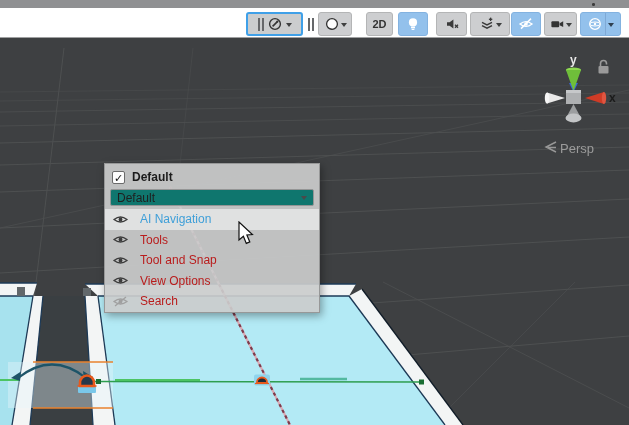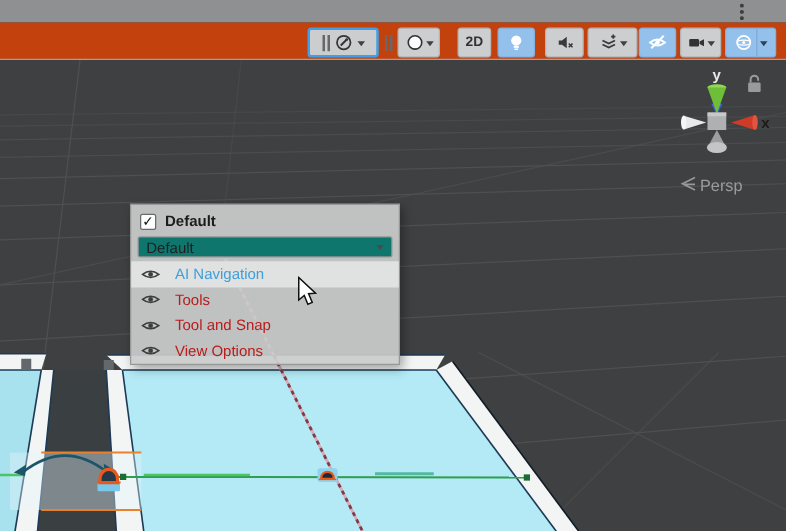--- a/index.html
+++ b/index.html
@@ -6,21 +6,21 @@
   .stage{position:relative;width:629px;height:425px;overflow:hidden;
          font-family:"Liberation Sans",sans-serif;background:#3e4042;}
 
   
   .scene{position:absolute;left:0;top:0;z-index:1;}
 
   
   .topbar{position:absolute;left:0;top:0;width:629px;height:18px;background:#8f9092;z-index:20;}
   .dots{position:absolute;left:592px;top:3px;width:3px;}
   .dots i{display:block;width:2.6px;height:2.6px;border-radius:50%;background:#3c3c3c;margin-bottom:2.4px;}
-  .toolbar{position:absolute;left:0;top:18px;width:629px;height:30px;background:#c2410c;
+  .toolbar{position:absolute;left:0;top:8px;width:629px;height:30px;background:#ffffff;
            border-bottom:1px solid #9fa0a1;box-sizing:border-box;z-index:20;}
   .tbtn{position:absolute;top:4px;height:24px;border-radius:3px;background:#cdced0;
         border:1px solid #b4b5b6;display:flex;align-items:center;justify-content:center;
         box-sizing:border-box;gap:1px;}
   .tbtn.active{background:#93c1ec;border-color:#83b2e0;}
   .caret{width:0;height:0;border:3.6px solid transparent;border-top:4.6px solid #3f4040;
          margin-top:4px;flex:none;}
   .caret.light{border-top-color:#2f4050;}
   .vdivider{width:1px;height:22px;background:#7fa9d6;flex:none;}
   .handle{display:flex;gap:2px;align-items:center;}
@@ -300,20 +300,28 @@
     </div>
 
     <div class="menu-row">
       <svg class="eye" width="15" height="11" viewBox="0 0 15 11">
         <path d="M1,5.5 Q7.5,0.5 14,5.5 Q7.5,10.5 1,5.5 z" fill="none" stroke="#3d3d3d" stroke-width="1.3"></path>
         <circle cx="7.5" cy="5.5" r="1.9" fill="#3d3d3d"></circle>
       </svg>
       <span class="lbl">View Options</span>
     </div>
 
+    <div class="menu-row">
+      <svg class="eye" width="15" height="11" viewBox="0 0 15 11">
+        <path d="M1,5.5 Q7.5,0.5 14,5.5 Q7.5,10.5 1,5.5 z" fill="none" stroke="#a0a0a0" stroke-width="1.3"></path>
+        <circle cx="7.5" cy="5.5" r="1.9" fill="#a0a0a0"></circle>
+        <line x1="2" y1="10" x2="13" y2="1" stroke="#a0a0a0" stroke-width="1.2"></line>
+      </svg>
+      <span class="lbl">Search</span>
+    </div>
 
 
   </div>
 
   <svg class="cursor" width="20" height="26" viewBox="0 0 20 26">
     <polygon points="2,1 2,19 6.4,15.3 9.3,22.4 12.8,20.9 9.9,14 15.4,13.6" fill="#fff" stroke="#111" stroke-width="1.2"></polygon>
   </svg>
 
 </div>
 

